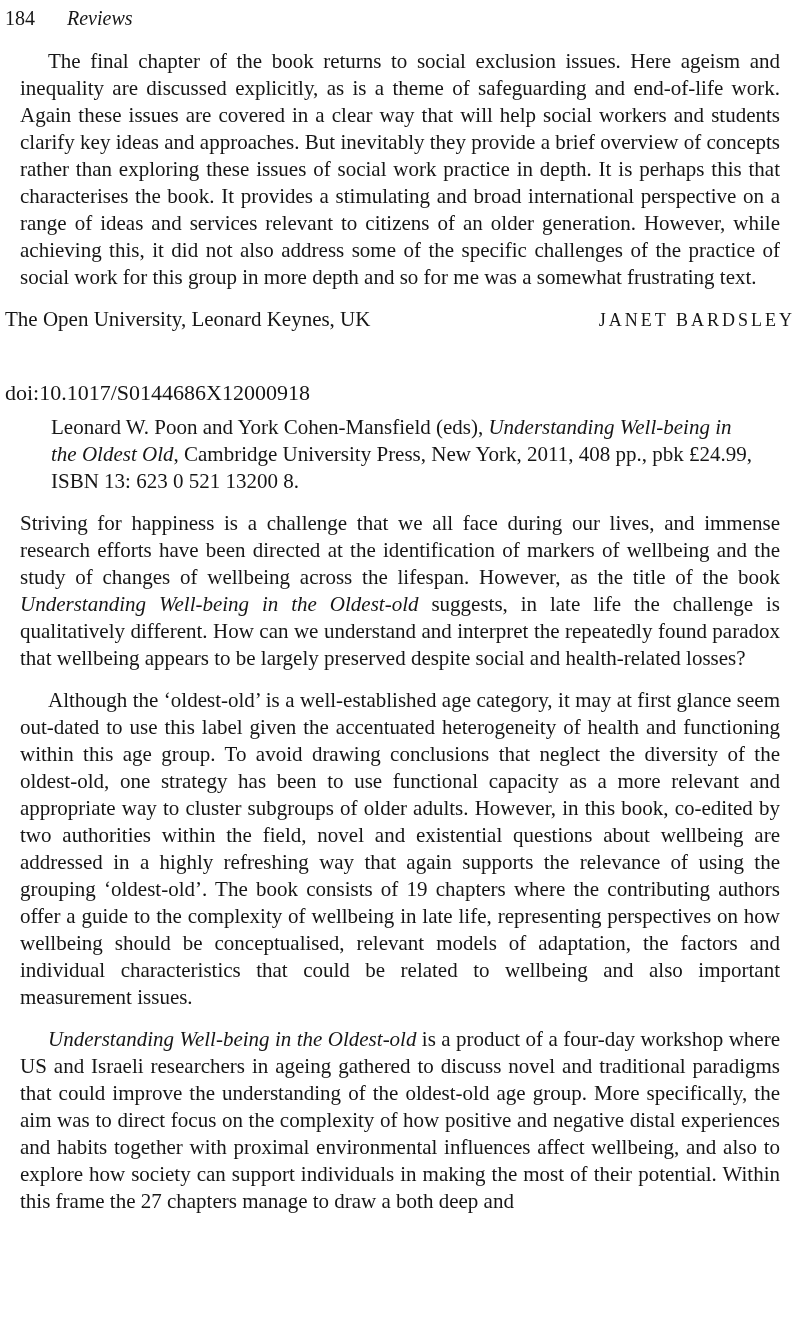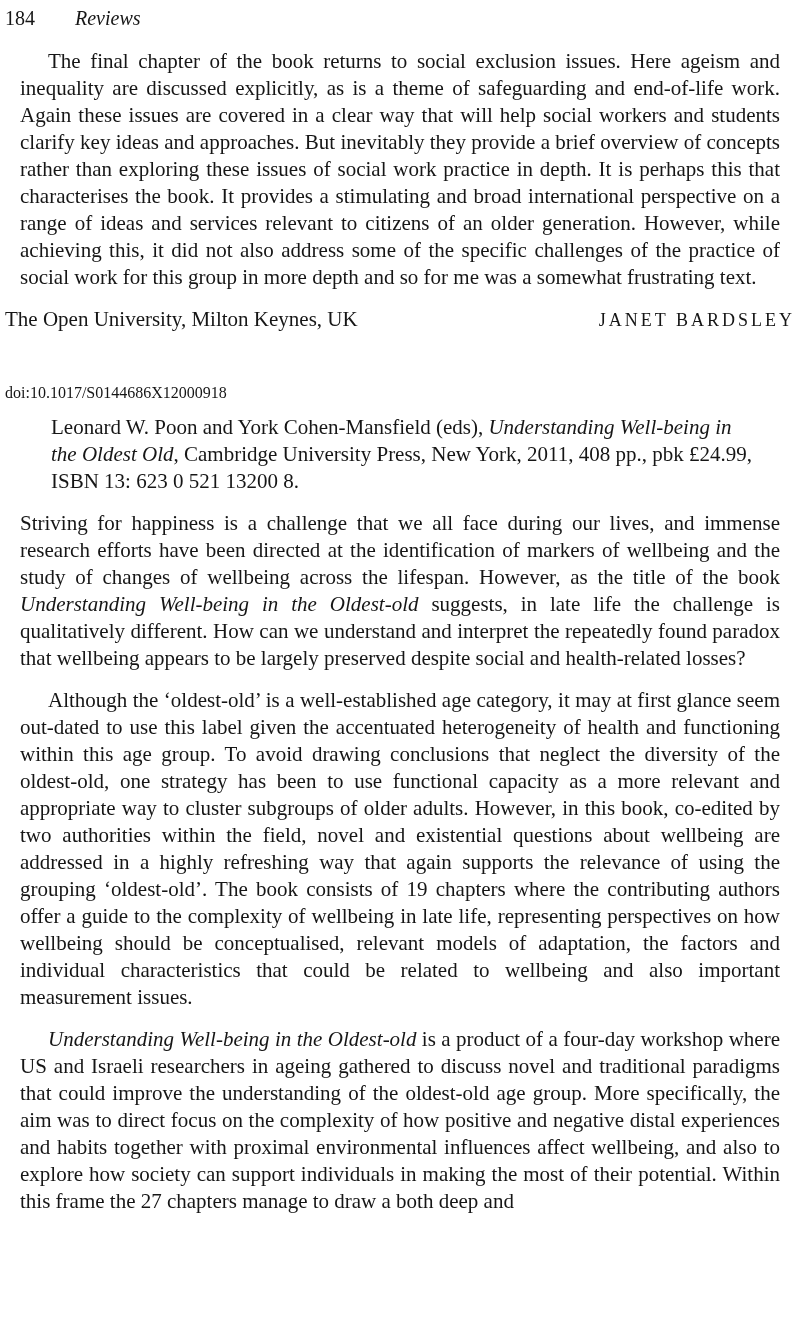--- a/index.html
+++ b/index.html
@@ -20,21 +20,21 @@
     font-size: 21px;
     line-height: 27px;
   }
   .running-head {
     font-size: 20px;
     line-height: 24px;
     margin-bottom: 18px;
   }
   .running-head .pagenum {
     display: inline-block;
-    margin-right: 40px;
+    margin-right: 32px;
   }
   .running-head .runhead-title {
     font-style: italic;
     margin-top: 8px;
   }
   p.body {
     margin: 15px;
     text-align: justify;
   }
   p.indent {
@@ -46,21 +46,21 @@
     align-items: baseline;
     margin-top: 13px;
   }
   .reviewer {
     font-size: 18px;
     letter-spacing: 3px;
     white-space: nowrap;
   }
   .doi {
     margin: 48px 0 0 0;
-    font-size: 16px;
+    font-size: 22px;
     line-height: 22px;
     text-align: left;
   }
   .citation {
     margin: 10px 40px 0 46px;
     text-align: left;
   }
   .after-citation {
     margin-top: 27px;
   }
@@ -73,21 +73,21 @@
 
 <div class="page">
 
   <header class="running-head">
     <span class="pagenum">184</span><span class="runhead-title">Reviews</span>
   </header>
 
   <section>
     <p class="body indent">The final chapter of the book returns to social exclusion issues. Here ageism and inequality are discussed explicitly, as is a theme of safeguarding and end-of-life work. Again these issues are covered in a clear way that will help social workers and students clarify key ideas and approaches. But inevitably they provide a brief overview of concepts rather than exploring these issues of social work practice in depth. It is perhaps this that characterises the book. It provides a stimulating and broad international perspective on a range of ideas and services relevant to citizens of an older generation. However, while achieving this, it did not also address some of the specific challenges of the practice of social work for this group in more depth and so for me was a somewhat frustrating text.</p>
     <div class="signature">
-      <span class="affiliation">The Open University, Milton Keynes, UK</span>
+      <span class="affiliation">The Open University, Leonard Keynes, UK</span>
       <span class="reviewer">JANET BARDSLEY</span>
     </div>
   </section>
 
   <section>
     <p class="doi">doi:10.1017/S0144686X12000918</p>
 
     <p class="citation"><span>Leonard W. Poon and York Cohen-Mansfield (eds), </span><i>Understanding Well-being in the Oldest Old</i><span>, Cambridge University Press, New York, 2011, 408 pp., pbk £24.99, ISBN 13: 623 0 521 13200 8.</span></p>
 
     <p class="body after-citation"><span>Striving for happiness is a challenge that we all face during our lives, and immense research efforts have been directed at the identification of markers of wellbeing and the study of changes of wellbeing across the lifespan. However, as the title of the book </span><i>Understanding Well-being in the Oldest-old</i><span> suggests, in late life the challenge is qualitatively different. How can we understand and interpret the repeatedly found paradox that wellbeing appears to be largely preserved despite social and health-related losses?</span></p>

